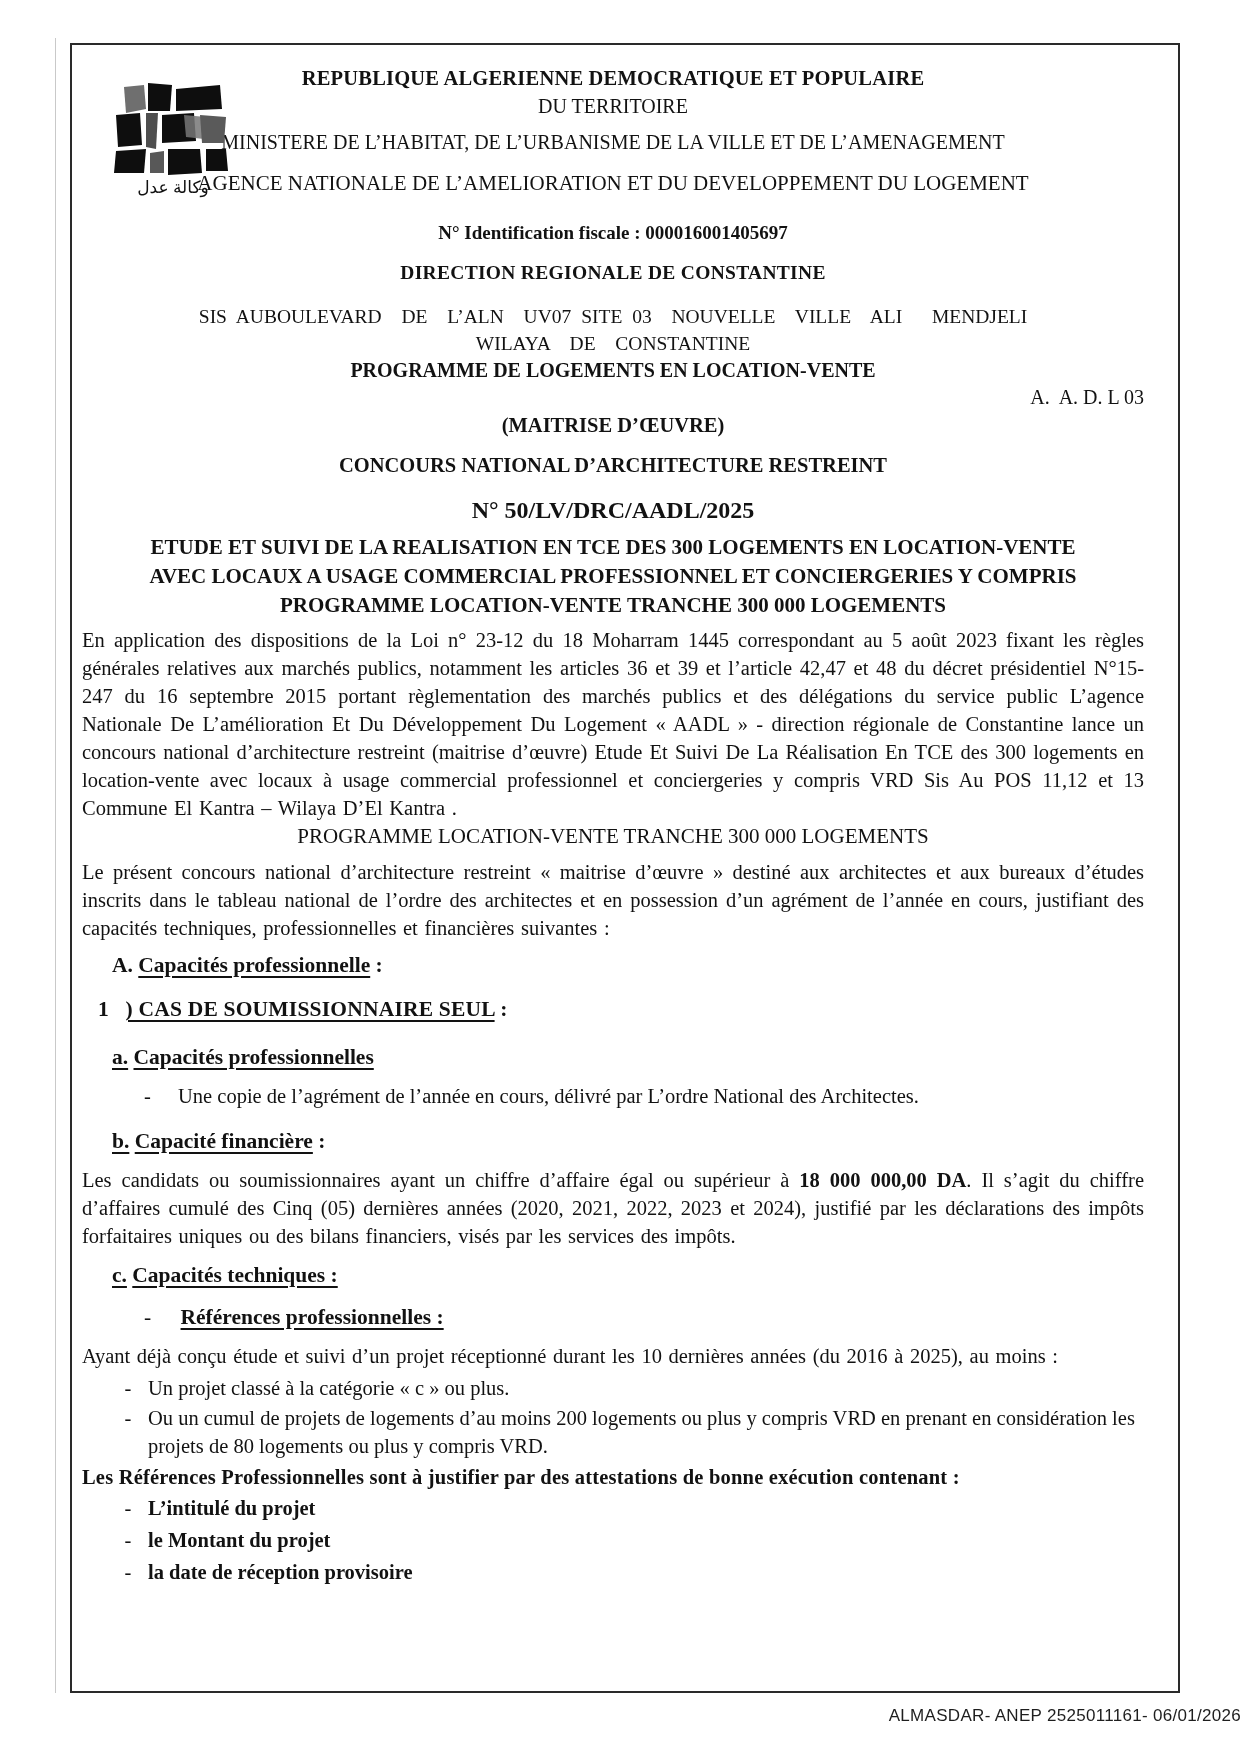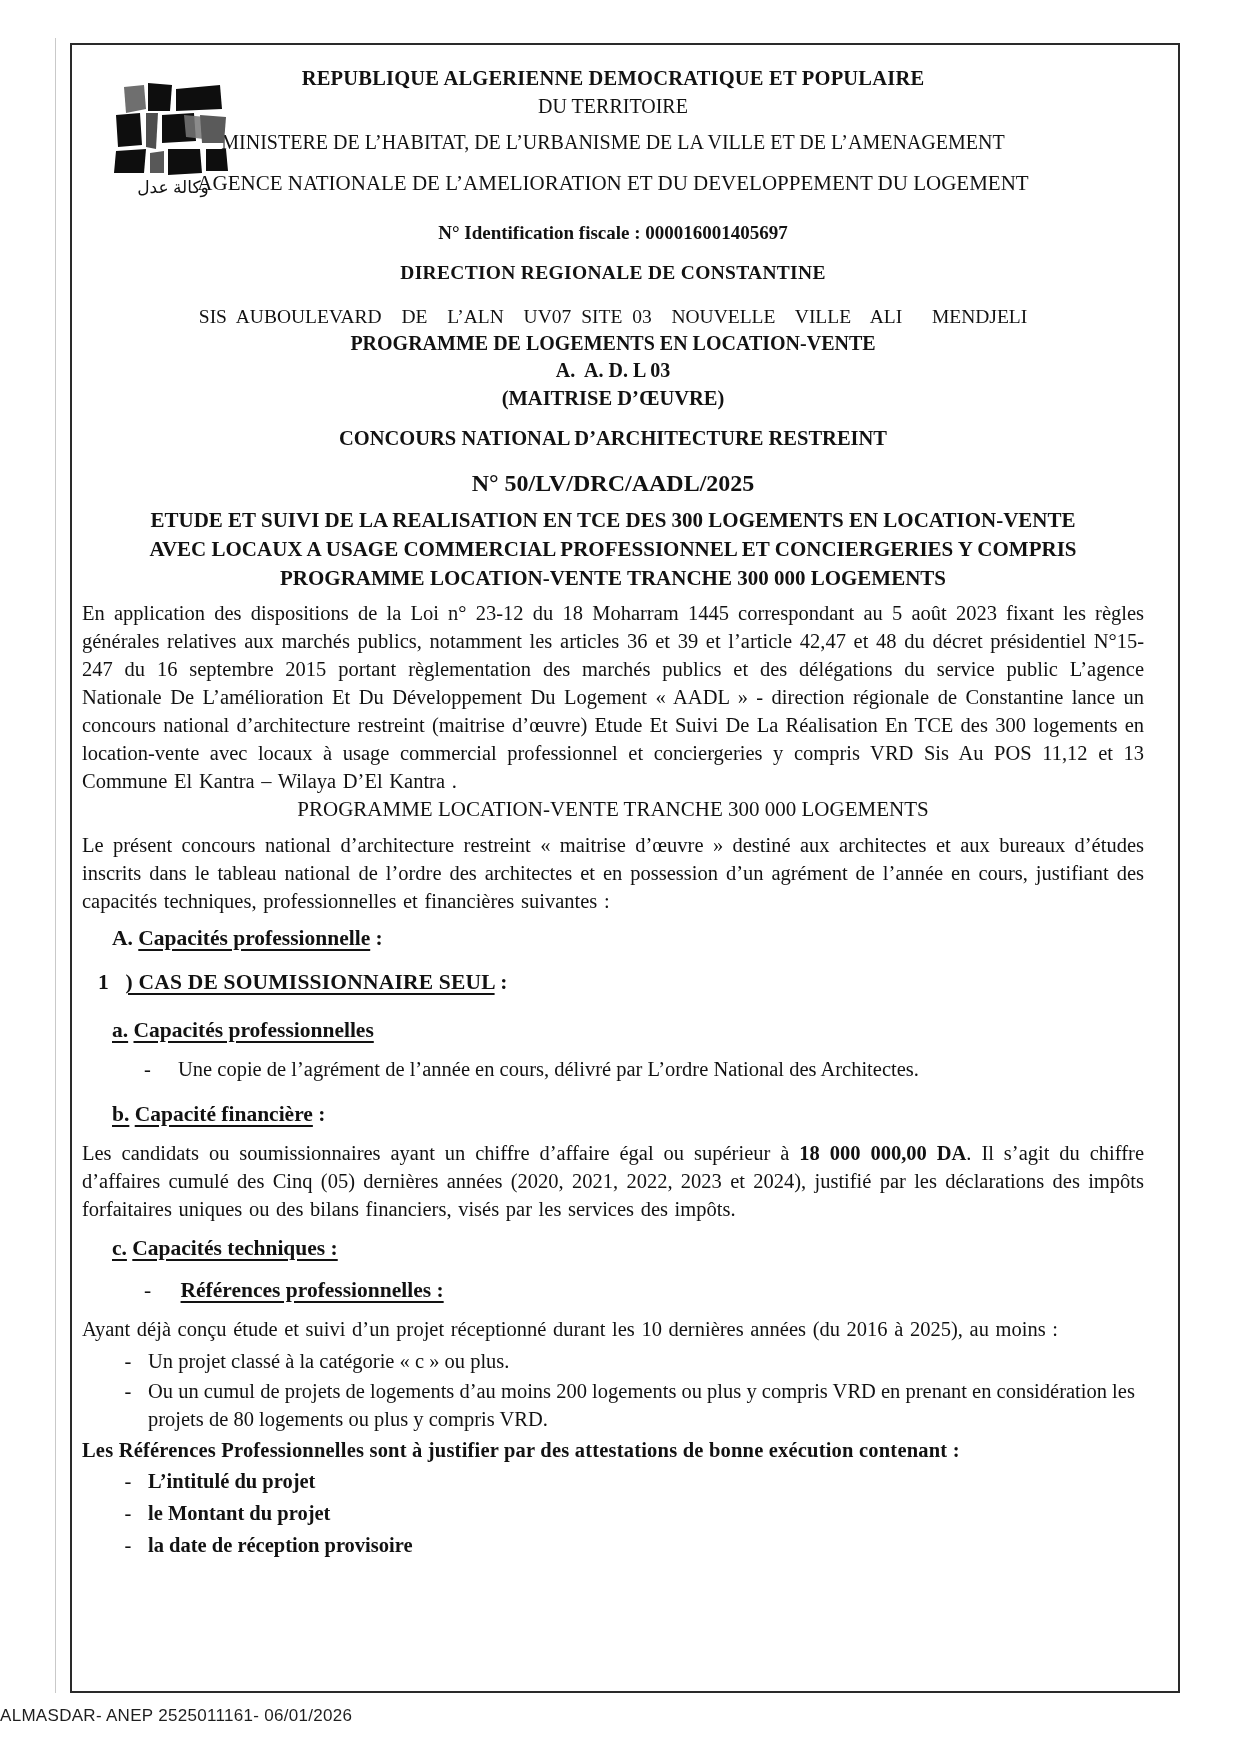--- a/index.html
+++ b/index.html
@@ -22,21 +22,21 @@
   .logo-caption{font-size:17px;color:#111;margin-top:2px;letter-spacing:1px;}
   .hline{white-space:pre-wrap;}
   .h-rep{font-weight:bold;font-size:20.5px;line-height:26px;letter-spacing:.2px;}
   .h-min{font-size:20px;line-height:30px;margin-top:6px;}
   .h-agc{font-size:21px;line-height:28px;margin-top:12px;}
   .h-fis{font-weight:bold;font-size:19px;line-height:28px;margin-top:22px;}
   .h-dir{font-weight:bold;font-size:19.5px;line-height:28px;margin-top:12px;letter-spacing:.3px;}
   .h-adr{font-size:19.5px;line-height:27px;word-spacing:5px;}
   .h-adr1{margin-top:16px;}
   .h-prg{font-weight:bold;font-size:20px;line-height:27px;}
-  .h-aadl{font-weight:bold;font-size:20px;line-height:27px;}
+  .h-aadl{font-weight:normal;font-size:20px;line-height:27px;text-align:right;}
   .h-con{font-weight:bold;font-size:20.5px;line-height:28px;}
   .h-con1{margin-top:12px;}
   .h-num{font-weight:bold;font-size:24px;line-height:34px;margin-top:14px;}
   .h-obj{font-weight:bold;font-size:21px;line-height:29px;}
   .h-obj1{margin-top:6px;}
   
   .para{font-size:20.5px;line-height:28px;text-align:justify;word-spacing:1.5px;margin:0;}
   .p-intro{margin-top:6px;}
   .p-center{font-size:21px;line-height:28px;text-align:center;margin:0;}
   .p-pres{margin-top:8px;}
@@ -54,21 +54,21 @@
   .refs{margin:12px 0 0 62px;}
   .p-exp{margin-top:10px;}
   .exp-item{margin:4px 0 0 26px;}
   .exp-item .dash{width:40px;flex:0 0 40px;text-align:center;}
   .exp-item2{margin-top:2px;}
   .bold-head{font-weight:bold;font-size:20.5px;line-height:30px;margin-top:2px;letter-spacing:.2px;}
   .j-item{font-weight:bold;font-size:20.5px;line-height:32px;margin-left:26px;display:flex;}
   .j-item .dash{width:40px;flex:0 0 40px;text-align:center;font-weight:normal;}
   
   .footer{
-    position:absolute;left:0;right:0;top:1706px;text-align:left;
+    position:absolute;left:0;right:0;top:1706px;text-align:right;
     font-family:"Liberation Sans", sans-serif;font-size:17px;color:#1e1e1e;letter-spacing:.3px;
   }
 </style>
 </head>
 <body>
 
 <div class="scan-edge"></div>
 
 <div class="frame">
 
@@ -93,20 +93,21 @@
       <div class="logo-caption">وكالة عدل</div>
     </div>
 
     <div class="hline h-rep">REPUBLIQUE ALGERIENNE DEMOCRATIQUE ET POPULAIRE</div>
     <div class="hline h-min" style="margin-top:0">DU TERRITOIRE</div>
     <div class="hline h-min" style="margin-top:6px">MINISTERE DE L’HABITAT, DE L’URBANISME DE LA VILLE ET DE L’AMENAGEMENT</div>
     <div class="hline h-agc">AGENCE NATIONALE DE L’AMELIORATION ET DU DEVELOPPEMENT DU LOGEMENT</div>
     <div class="hline h-fis">N° Identification fiscale : 000016001405697</div>
     <div class="hline h-dir">DIRECTION REGIONALE DE CONSTANTINE</div>
     <div class="hline h-adr h-adr1">SIS AUBOULEVARD  DE  L’ALN  UV07 SITE 03  NOUVELLE  VILLE  ALI   MENDJELI</div>
+    <div class="hline h-adr">WILAYA  DE  CONSTANTINE</div>
     <div class="hline h-prg">PROGRAMME DE LOGEMENTS EN LOCATION-VENTE</div>
     <div class="hline h-aadl">A.  A. D. L 03</div>
     <div class="hline h-con">(MAITRISE D’ŒUVRE)</div>
     <div class="hline h-con h-con1">CONCOURS NATIONAL D’ARCHITECTURE RESTREINT</div>
     <div class="hline h-num">N° 50/LV/DRC/AADL/2025</div>
     <div class="hline h-obj h-obj1">ETUDE ET SUIVI DE LA REALISATION EN TCE DES 300 LOGEMENTS EN LOCATION-VENTE</div>
     <div class="hline h-obj">AVEC LOCAUX A USAGE COMMERCIAL PROFESSIONNEL ET CONCIERGERIES Y COMPRIS</div>
     <div class="hline h-obj">PROGRAMME LOCATION-VENTE TRANCHE 300 000 LOGEMENTS</div>
   </div>
 

